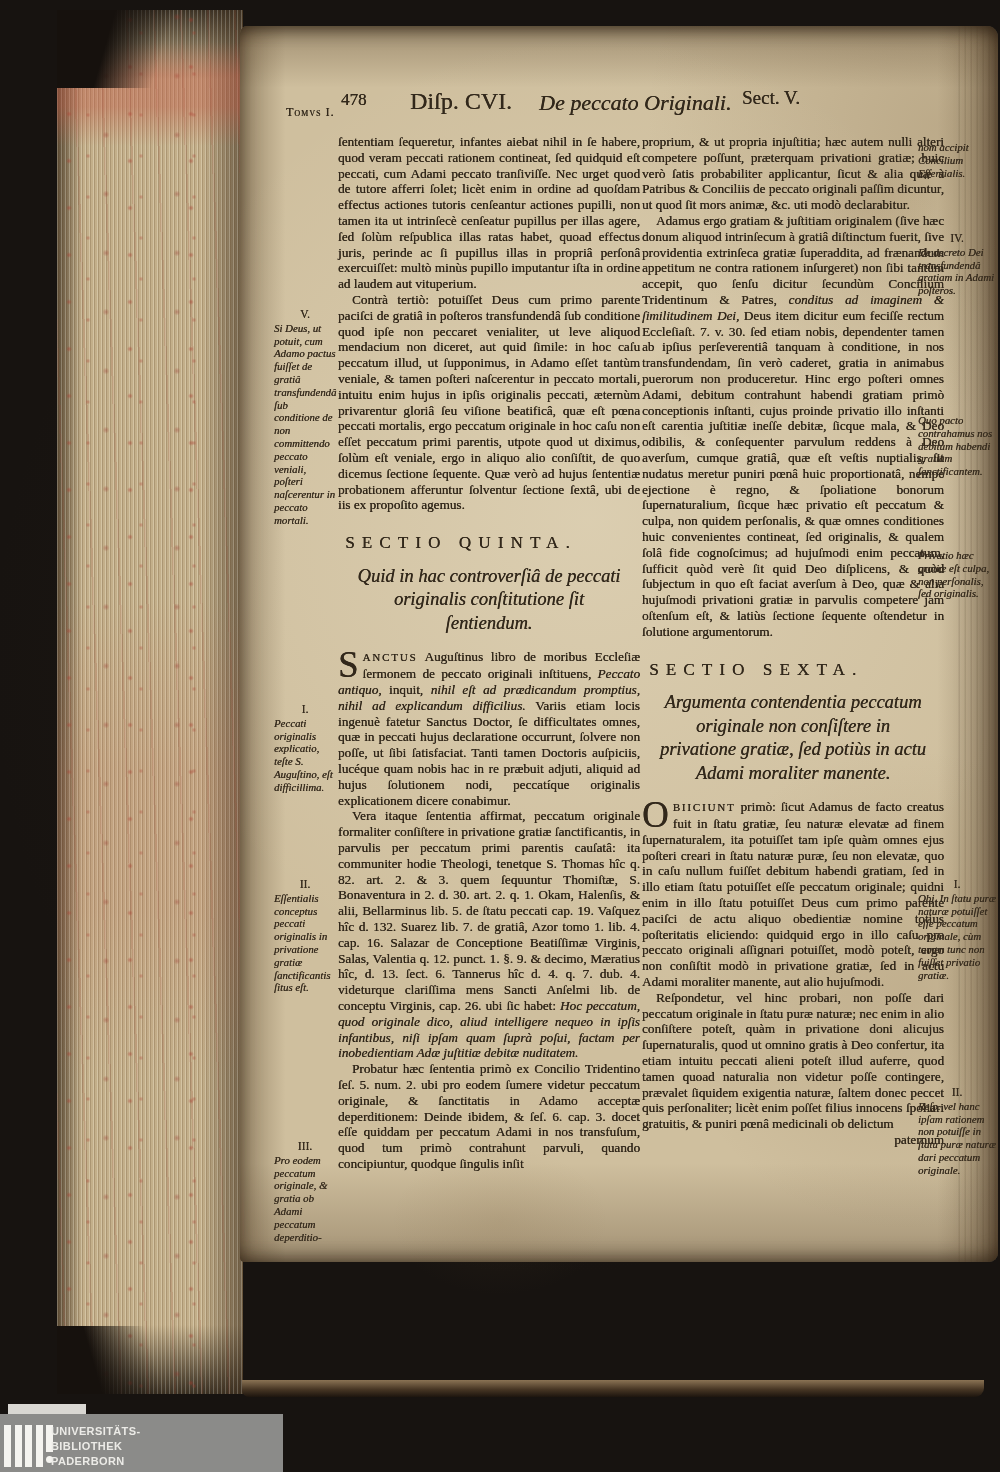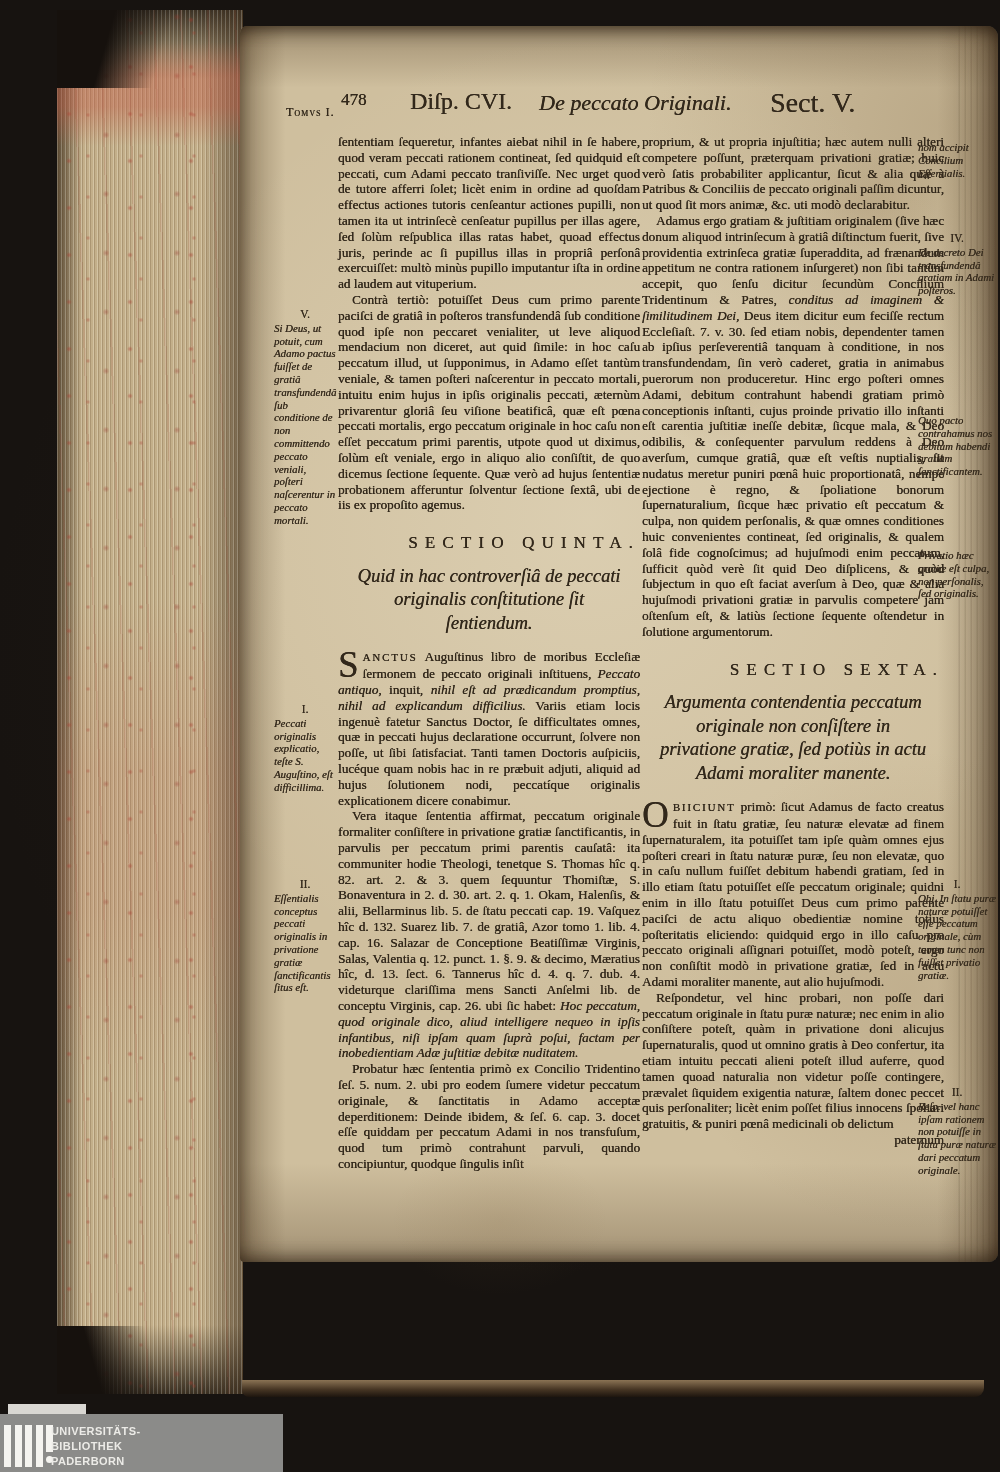--- a/index.html
+++ b/index.html
@@ -78,31 +78,31 @@
     background:linear-gradient(#8a7354, #473624 55%, #1d150e);
     border-radius:0 0 9px 7px;
   }
   
   .ink { color:#32281b; text-shadow:.25px 0 0 currentColor; }
   .hdr-piece { position:absolute; white-space:nowrap; }
   .hdr-tome { left:46px; top:79px; font-size:12px; font-variant:small-caps; letter-spacing:1px; }
   .hdr-num  { left:101px; top:64px; font-size:17px; }
   .hdr-disp { left:170px; top:62px; font-size:24px; }
   .hdr-run  { left:299px; top:64px; font-size:22px; font-style:italic; }
-  .hdr-sect { left:502px; top:61px; font-size:28px;margin-left:28px; }
+  .hdr-sect { left:502px; top:61px; font-size:19px; }
 
   .col {
     position:absolute; width:302px; top:108px;
     font-size:13.2px; line-height:15.8px; text-align:justify;
   }
   .col-left  { left:98px; }
   .col-right { left:402px; }
   .blk-p { margin:0; }
   .blk-p.indent { text-indent:14px; }
-  .blk-heading { text-align:right; font-size:17px; letter-spacing:.42em; text-indent:.42em;
+  .blk-heading { text-align:left; font-size:17px; letter-spacing:.42em; text-indent:.42em;
     margin:22px 0 14px; white-space:nowrap; }
   .blk-subtitle { text-align:center; font-style:italic; font-size:18.5px; line-height:23.5px;
     margin:0 14px 14px; }
   .blk-catchword { text-align:right; margin:0; }
   .run-dc { float:left; font-size:37px; line-height:30px; padding:1px 4px 0 0; }
   .run-sc { font-size:11px; letter-spacing:1.8px; }
   .run-i  { font-style:italic; }
 
   .mnote {
     position:absolute; font-style:italic; font-size:10.8px; line-height:12.8px;
@@ -171,20 +171,24 @@
       <span>Si Deus, ut potuit, cum Adamo pactus fuiſſet de gratiâ transfundendâ ſub conditione de non committendo peccato veniali, poſteri naſcerentur in peccato mortali.</span>
     </div>
     <div class="mnote mnote-l" style="top:677px">
       <span class="num">I.</span>
       <span>Peccati originalis explicatio, teſte S. Auguſtino, eſt difficillima.</span>
     </div>
     <div class="mnote mnote-l" style="top:852px">
       <span class="num">II.</span>
       <span>Eſſentialis conceptus peccati originalis in privatione gratiæ ſanctificantis ſitus eſt.</span>
     </div>
+    <div class="mnote mnote-l" style="top:1114px">
+      <span class="num">III.</span>
+      <span>Pro eodem peccatum originale, &amp; gratia ob Adami peccatum deperditio-</span>
+    </div>
 
     <div class="mnote mnote-r" style="top:114px">
       <span class="num"></span>
       <span>nom accipit Concilium Eſſentialis.</span>
     </div>
     <div class="mnote mnote-r" style="top:206px">
       <span class="num">IV.</span>
       <span>De decreto Dei transfundendâ gratiam in Adami poſteros.</span>
     </div>
     <div class="mnote mnote-r" style="top:387px">

